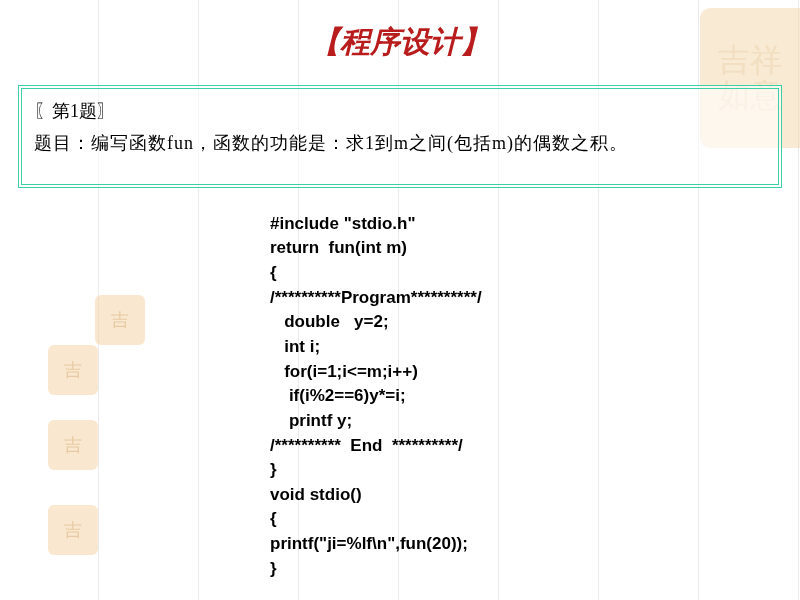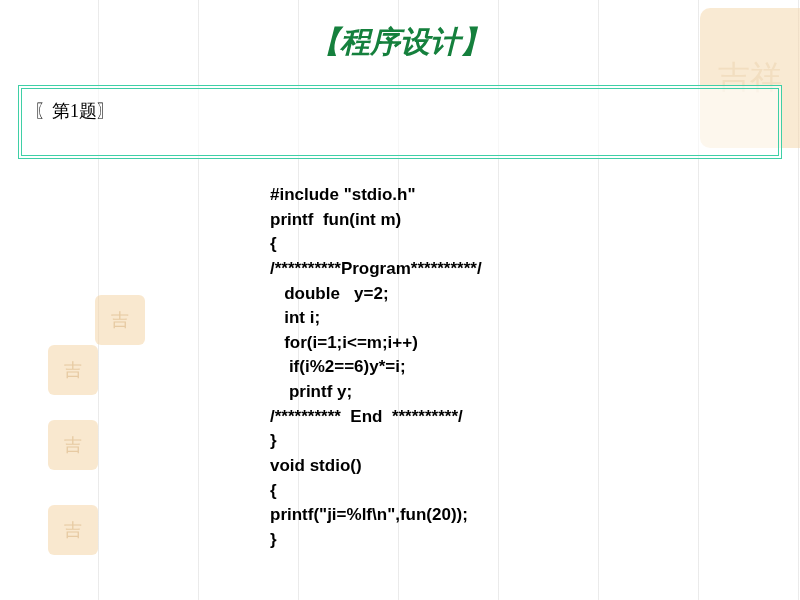--- a/index.html
+++ b/index.html
@@ -62,21 +62,21 @@
       font-size: 32px;
       color: #e6be82;
       line-height: 1.1;
     }
     .title {
       position: relative;
       z-index: 2;
       text-align: center;
       font-size: 30px;
       font-weight: bold;
-      color: #15803d;
+      color: #b91c1c;
       font-family: "KaiTi", "STKaiti", serif;
       padding-top: 22px;
       padding-bottom: 12px;
       font-style: italic;
     }
     .problem-box {
       position: relative;
       z-index: 2;
       margin: 10px 18px 3px 18px;
       border: 4px double #3fcfa6;
@@ -109,42 +109,44 @@
       white-space: pre;
     }
   </style>
 </head>
 <body>
 
 <div class="grid-lines"></div>
 
 <div class="seal-large">
   <span>吉祥</span>
+  <span>如意</span>
 </div>
 <div class="seal seal-1">
     <span>吉</span>
   </div>
 <div class="seal seal-2">
     <span>吉</span>
   </div>
 <div class="seal seal-3">
     <span>吉</span>
   </div>
 <div class="seal seal-4">
     <span>吉</span>
   </div>
 
 <div class="title">【程序设计】</div>
 
 <div class="problem-box">
   <div class="problem-number">〖第1题〗</div>
+  <div class="problem-text">题目：编写函数fun，函数的功能是：求1到m之间(包括m)的偶数之积。</div>
 </div>
 
 <div class="code-block"><span>#include "stdio.h"</span>
-<span>printf  fun(int m)</span>
+<span>return  fun(int m)</span>
 <span>{</span>
 <span>/**********Program**********/</span>
 <span>   double   y=2;</span>
 <span>   int i;</span>
 <span>   for(i=1;i&lt;=m;i++)</span>
 <span>    if(i%2==6)y*=i;</span>
 <span>    printf y;</span>
 <span>/**********  End  **********/</span>
 <span>}</span>
 <span>void stdio()</span>

